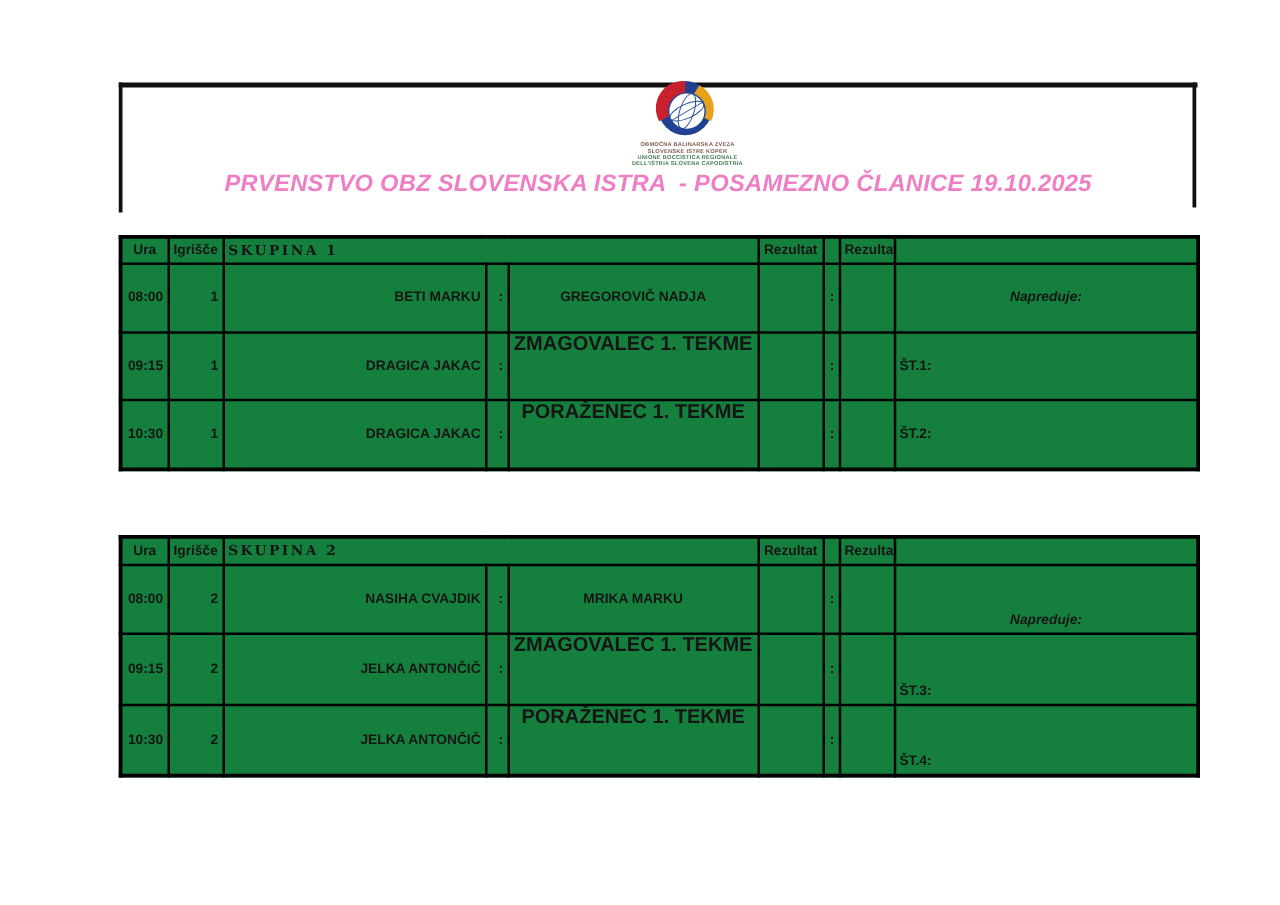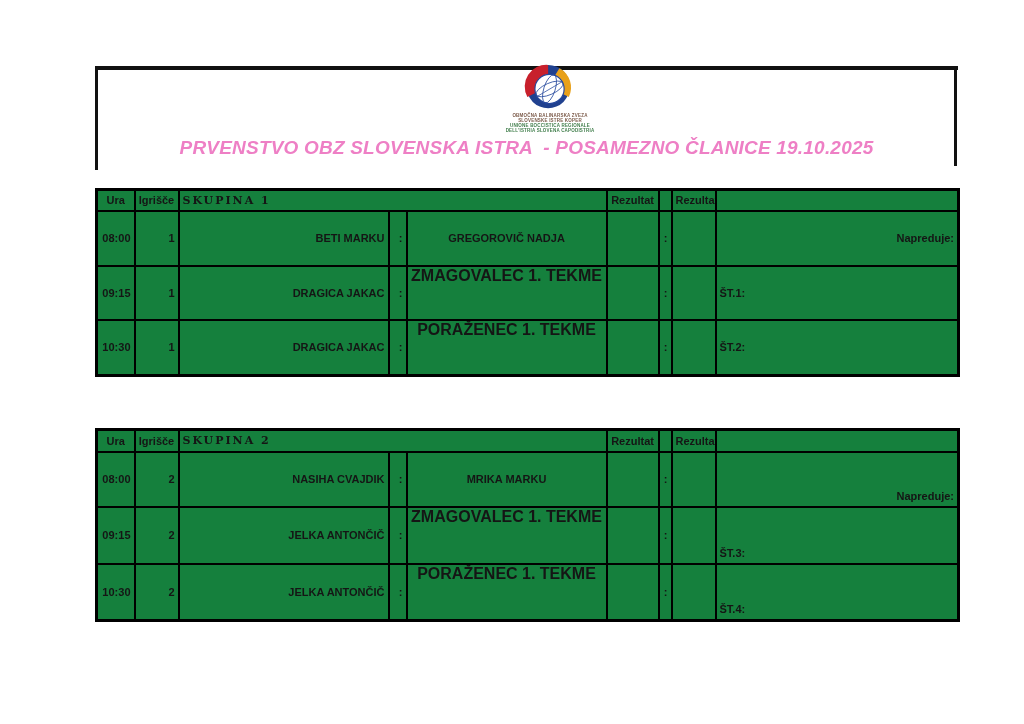--- a/index.html
+++ b/index.html
@@ -33,21 +33,21 @@
   tr.hdr{height:21px;}
   tr.datarow{height:55px;}
   .hd{text-align:center;font-size:10.5px;}
   .skupina{font-family:"DejaVu Serif",serif;font-size:17px;letter-spacing:2px;text-align:left;}
   .time,.court,.p1,.colon{text-align:right;margin-top:11px;}
   .p2cell{text-align:center;padding-top:1px;}
   .p2cell.vt{vertical-align:top;}
   .note{font-size:16px;text-align:center;min-height:0;}
   .p2name{text-align:center;}
   .side{padding-left:4px;font-size:11.5px;}
-  .side.ctr{text-align:right;}
+  .side.ctr{text-align:center;font-style:italic;}
   .side.mid{vertical-align:middle;}
   .side.bot{vertical-align:bottom;padding-bottom:4px;}
 </style>
 </head>
 <body>
 
 <div class="frame-top"></div>
 <div class="frame-stub-left"></div>
 <div class="frame-stub-right"></div>
 

